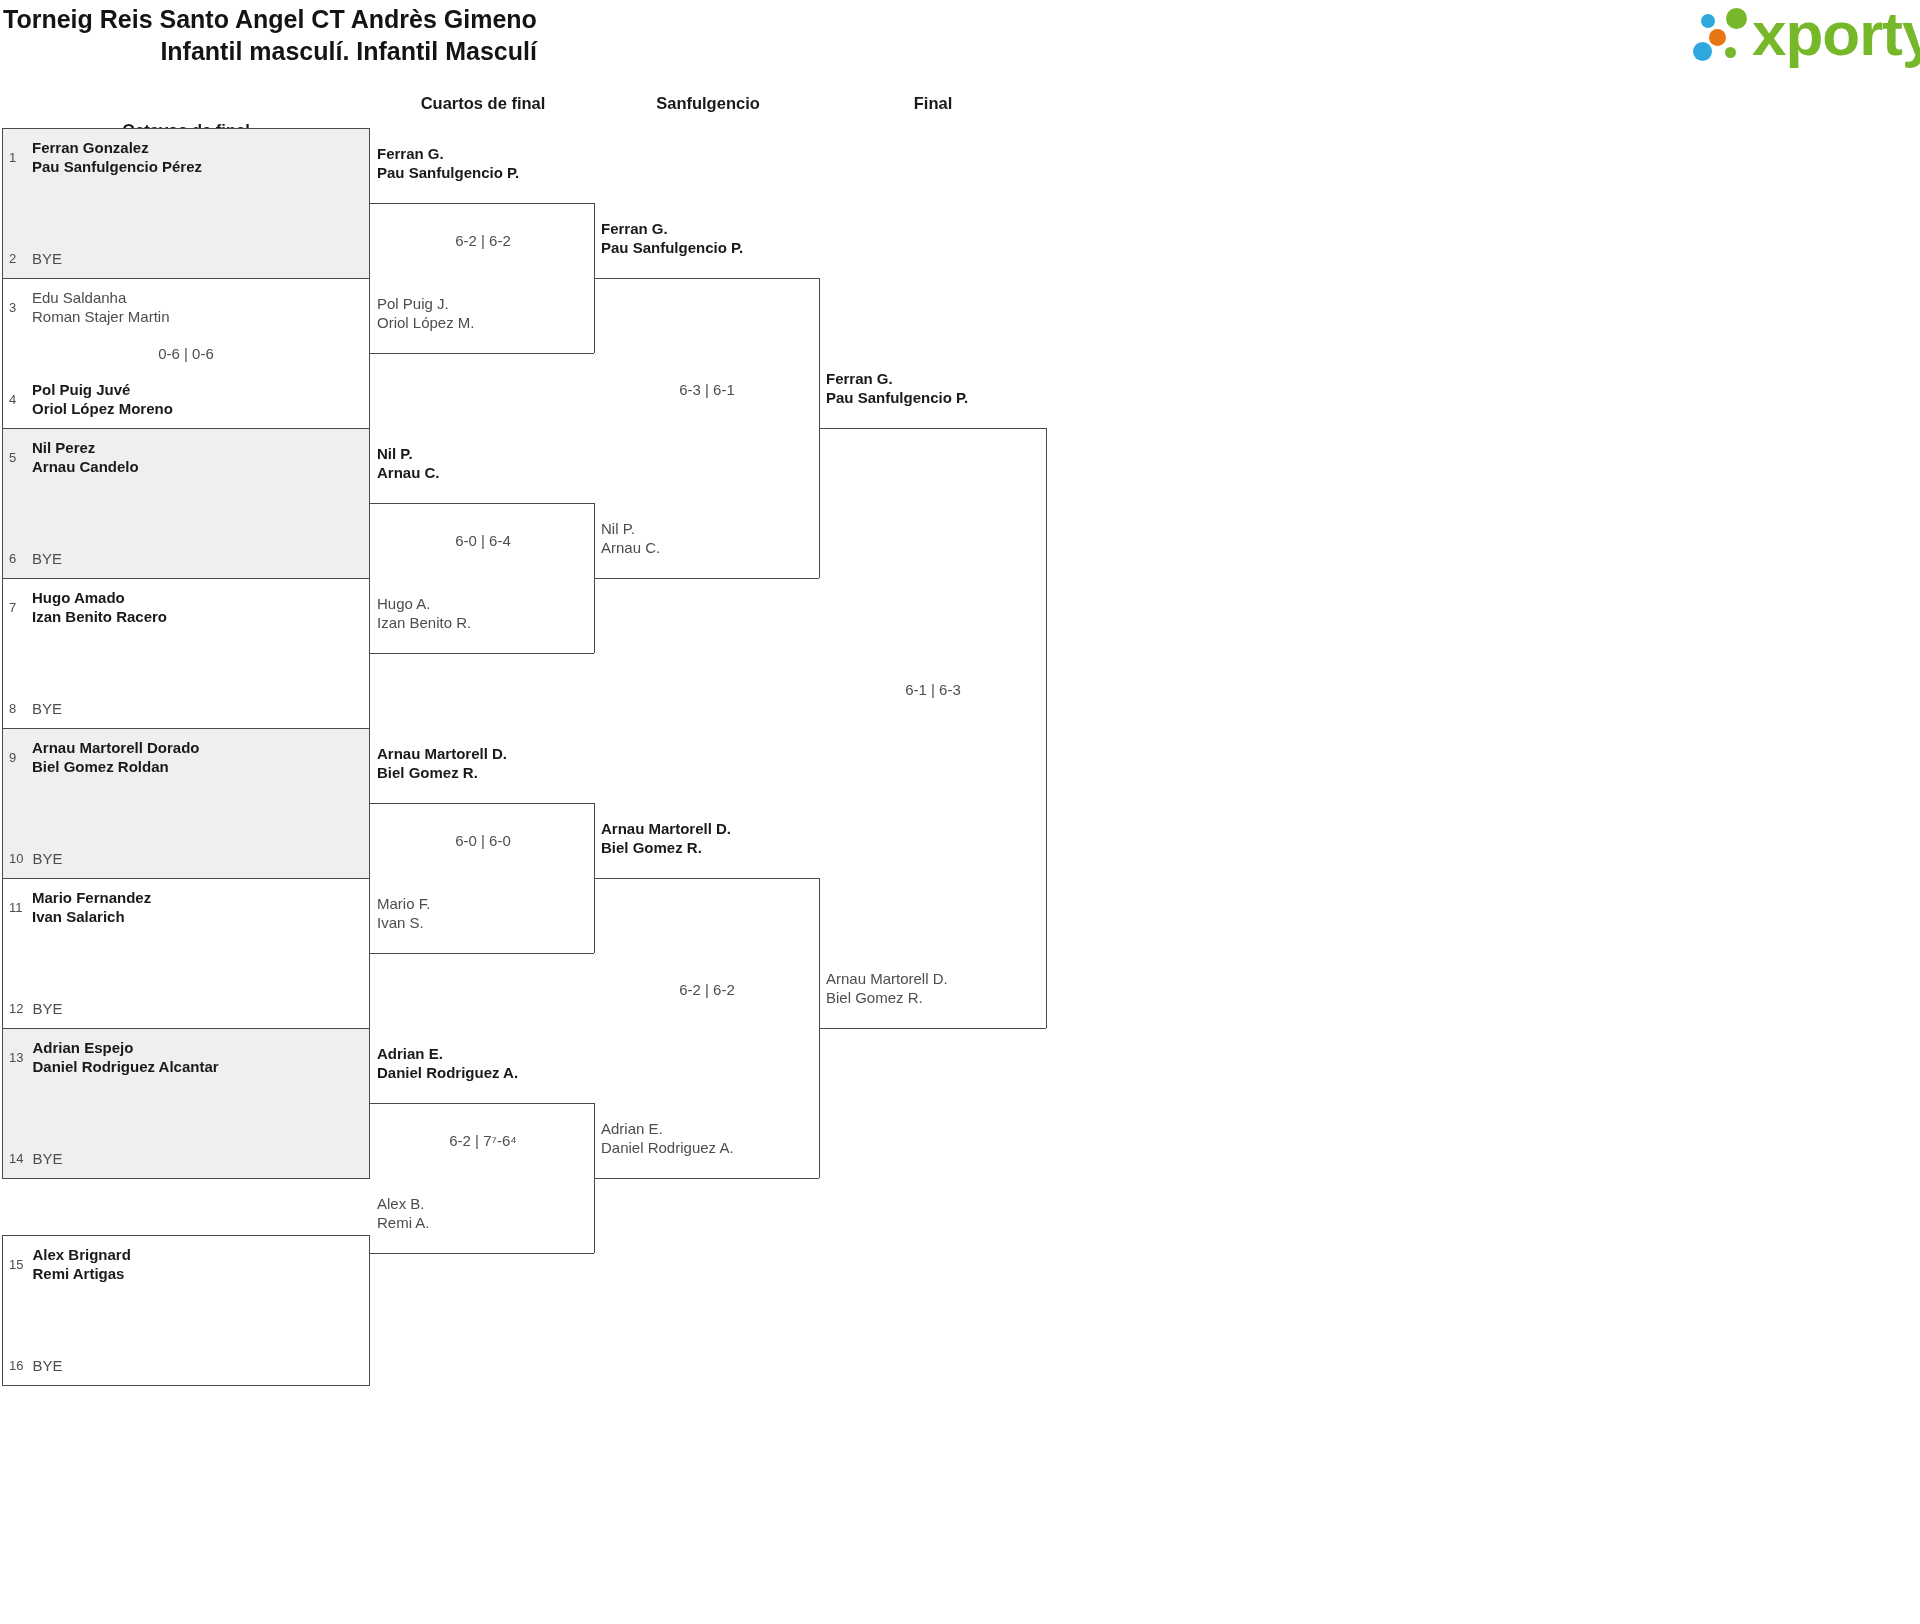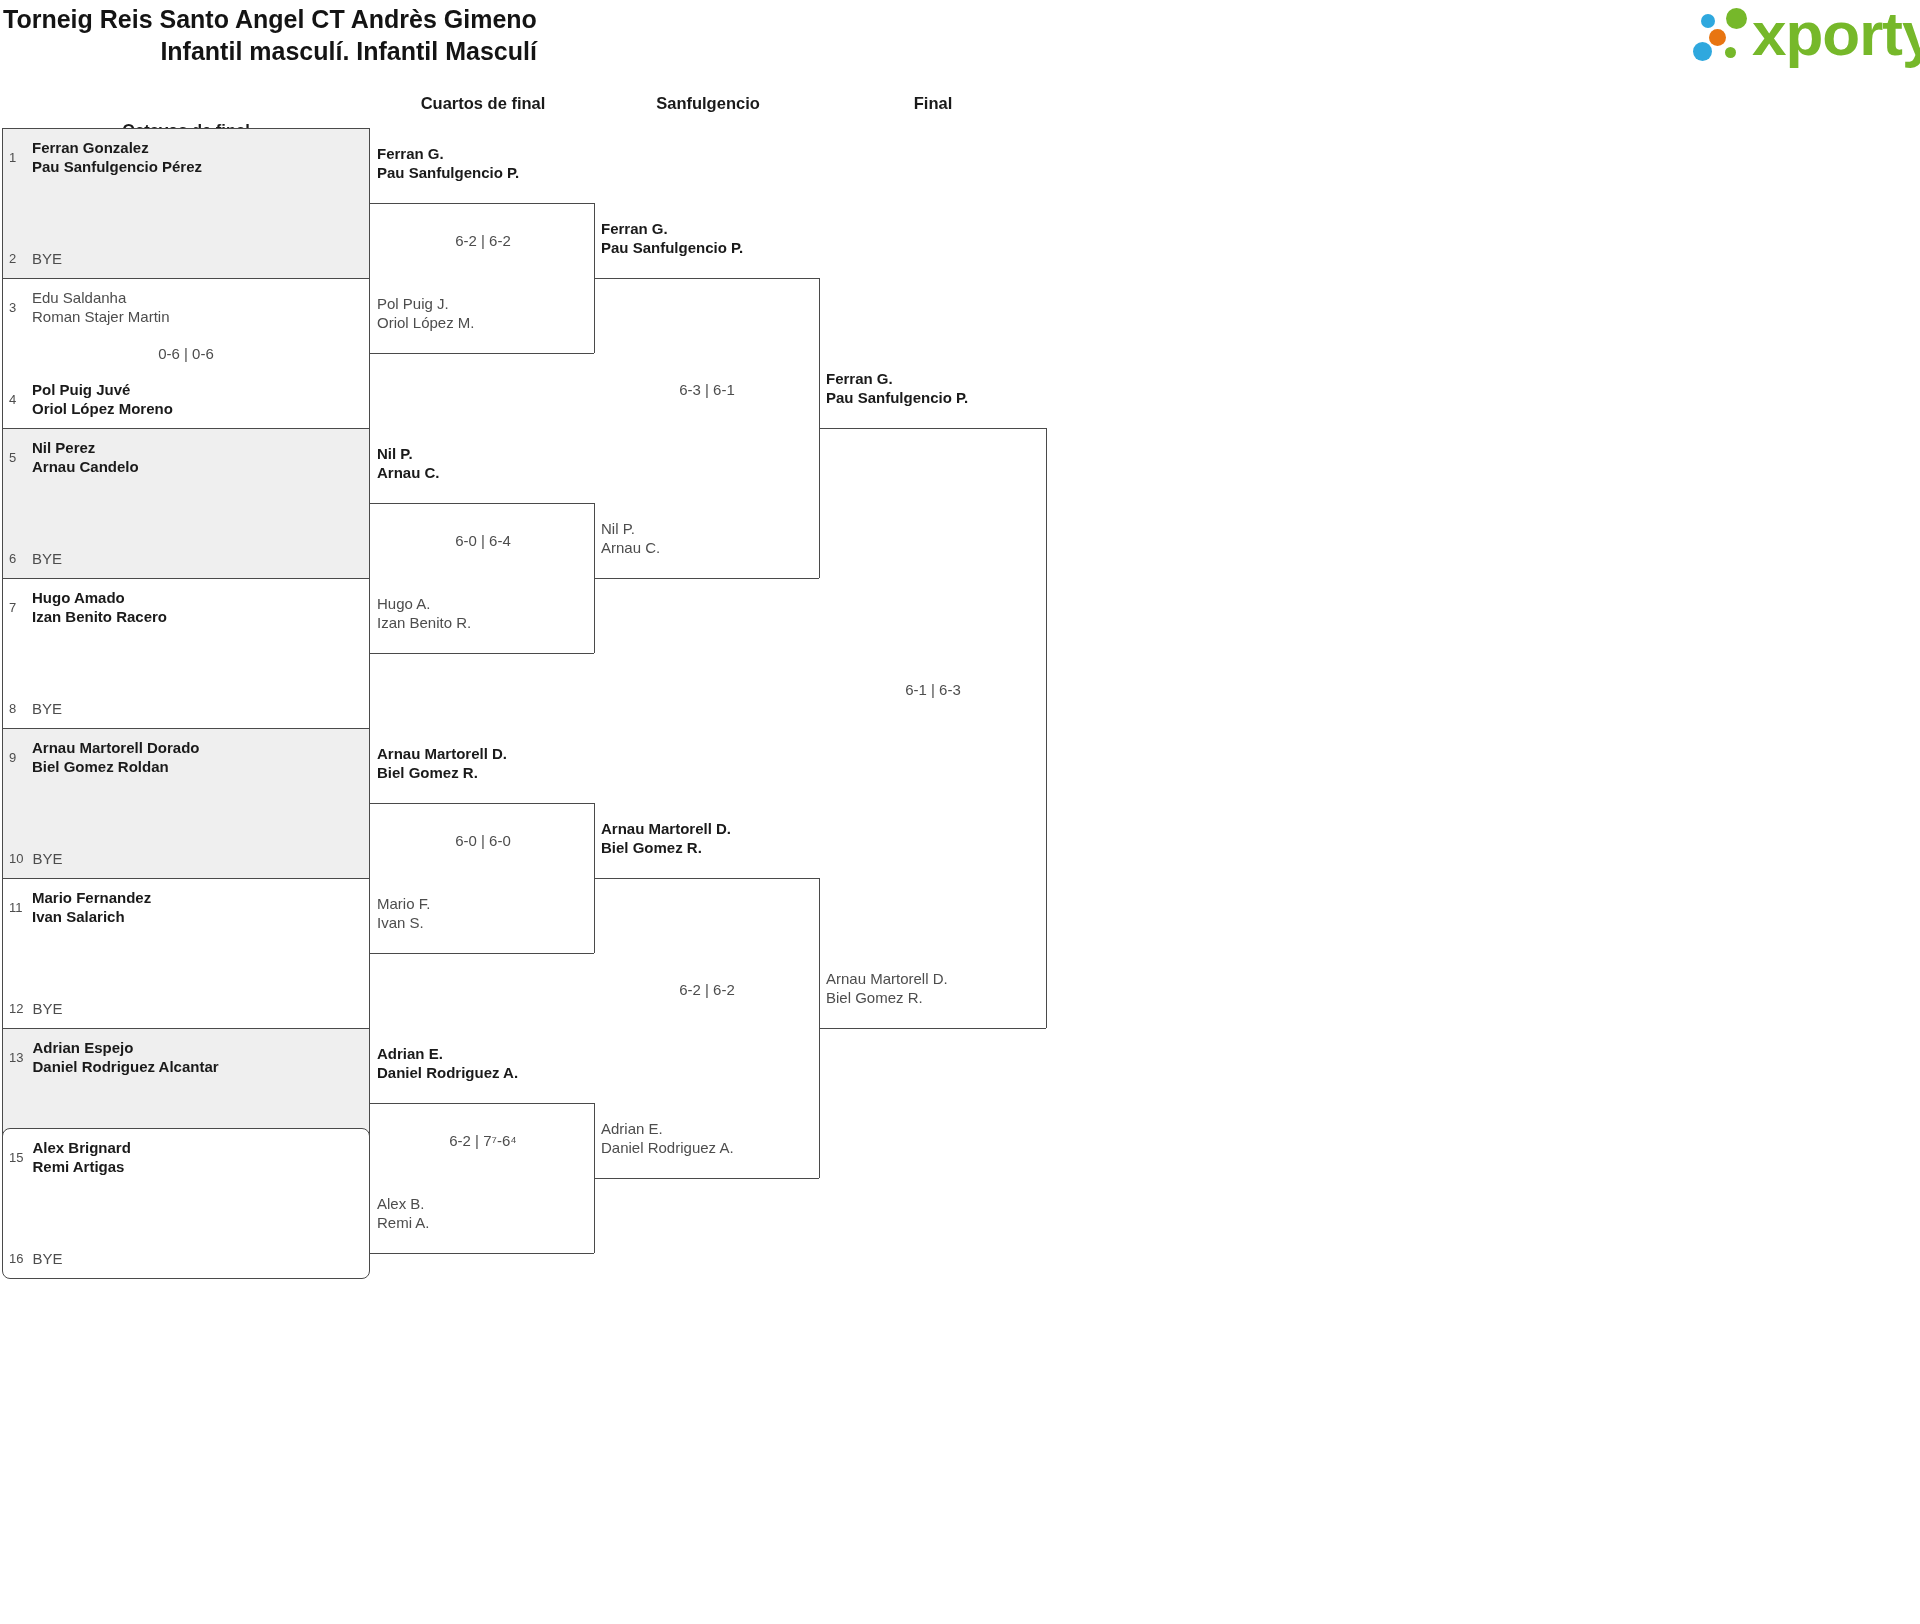--- a/index.html
+++ b/index.html
@@ -176,21 +176,21 @@
       </div>
     </div>
     <div class="slot slot--bottom">
       <div class="slot-num">14</div>
       <div class="slot-names">
         <div>BYE</div>
       </div>
     </div>
   </div>
 
-  <div class="obox" style="top:1128px;border-radius:8px;">
+  <div class="obox" style="top:1235px;">
     <div class="slot slot--top">
       <div class="slot-num">15</div>
       <div class="slot-names slot-names--winner">
         <div>Alex Brignard</div>
         <div>Remi Artigas</div>
       </div>
     </div>
     <div class="slot slot--bottom">
       <div class="slot-num">16</div>
       <div class="slot-names">

